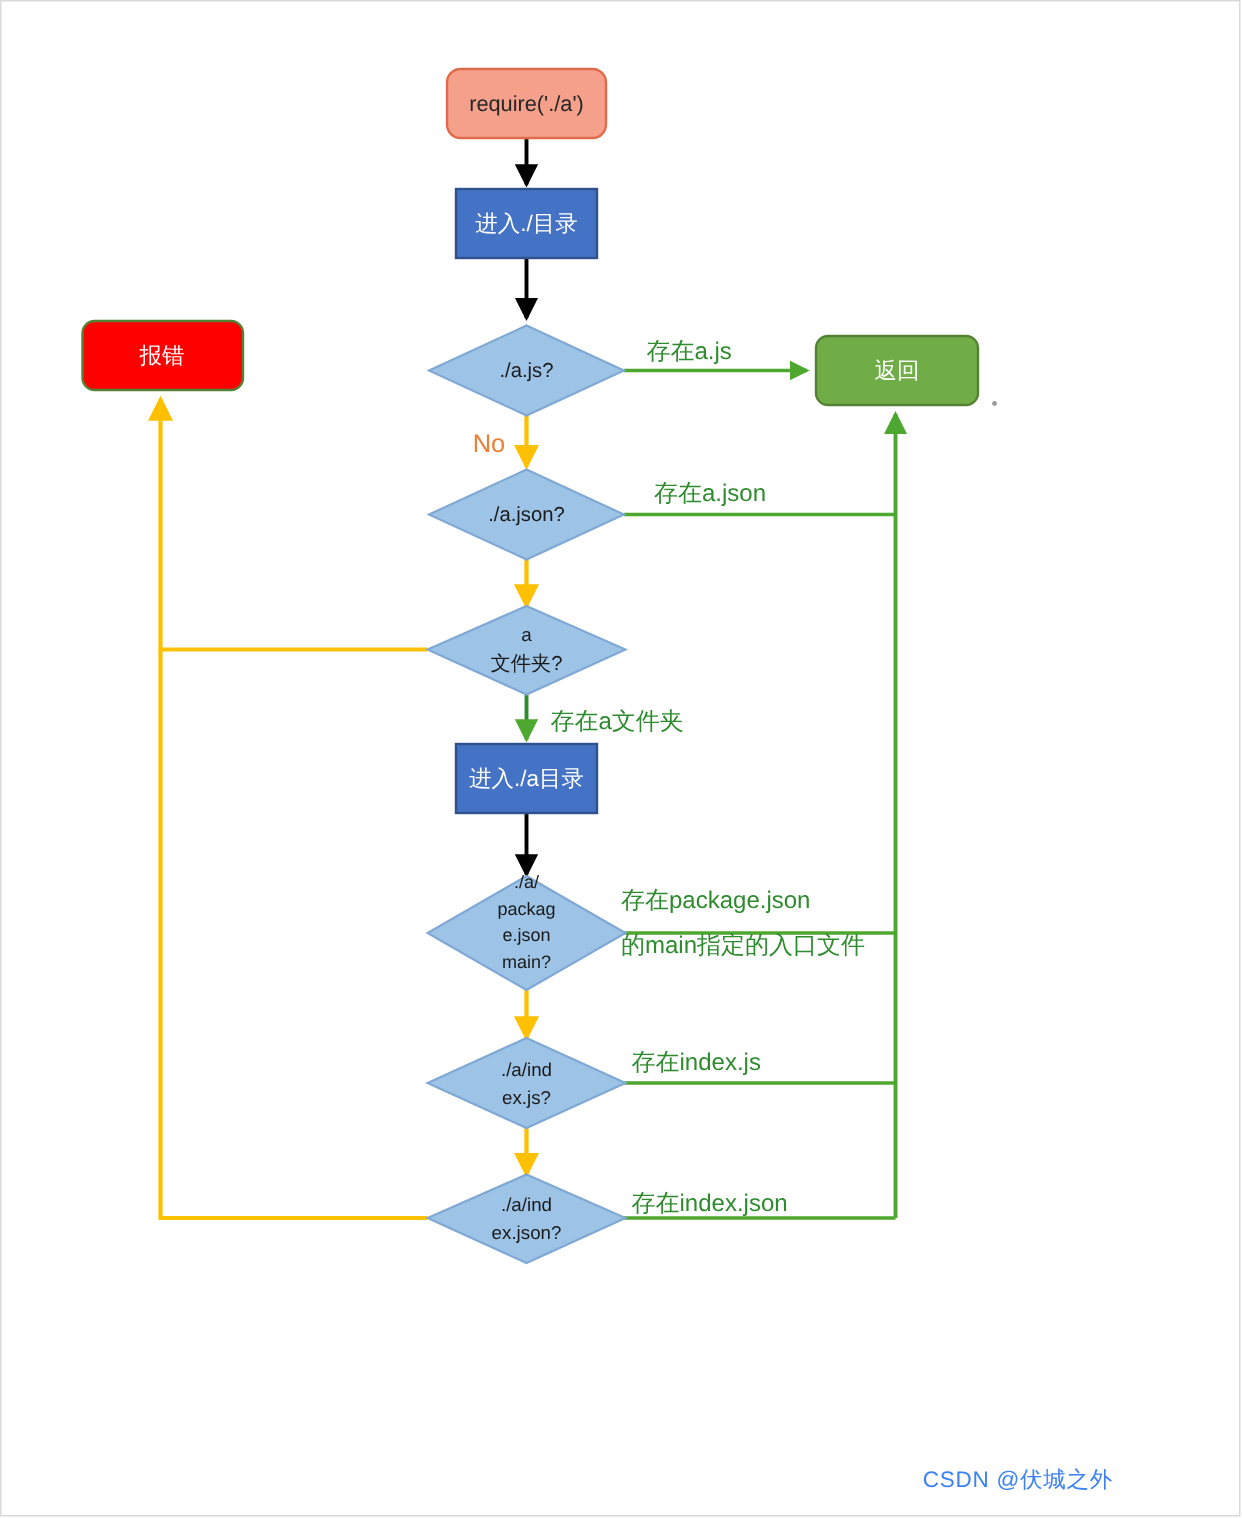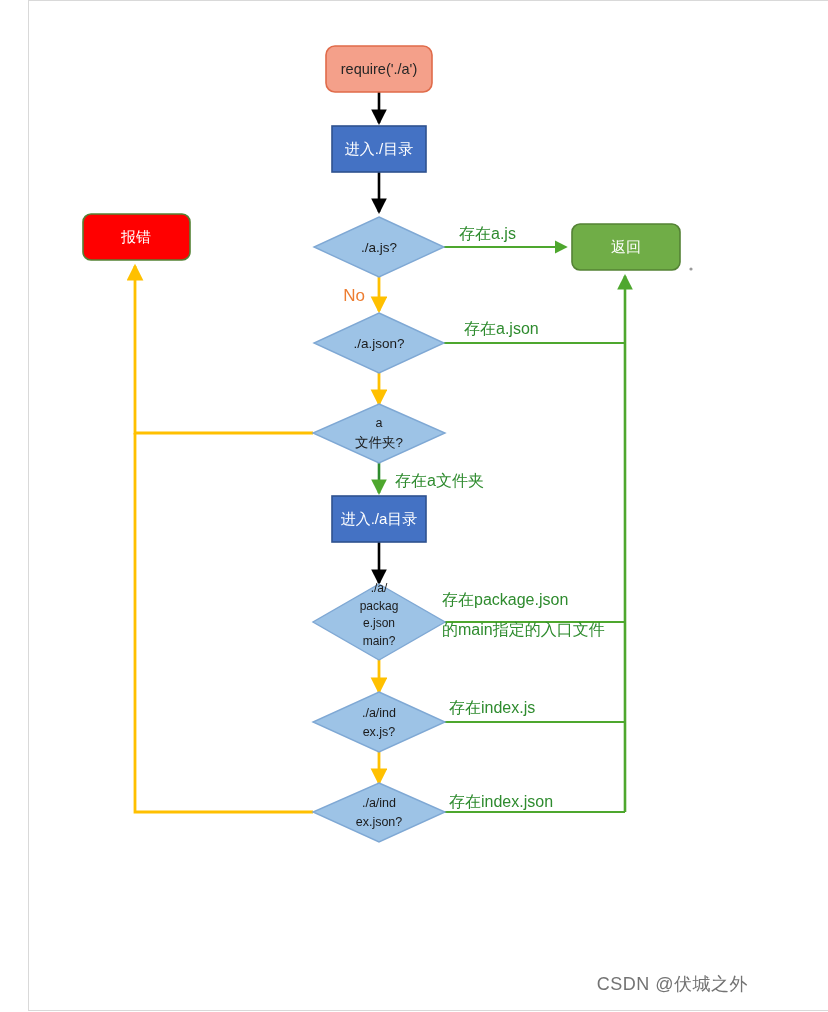--- a/index.html
+++ b/index.html
@@ -12,21 +12,20 @@
     height: 1012px;
     position: relative;
     font-family: "Liberation Sans", "DejaVu Sans", sans-serif;
     overflow: hidden;
   }
   #canvas {
     position: absolute;
     left: 0; top: 0;
     width: 756px;
     height: 1012px;
-    margin-left: 28px;
   }
   .page-border {
     position: absolute;
     left: 0; top: 0;
     width: 827px;
     height: 1011px;
     border: 1px solid #d9d9d9;
     box-sizing: border-box;
     pointer-events: none;
   }
@@ -44,24 +43,24 @@
   }
   .no-label {
     font-family: "Liberation Sans", "DejaVu Sans", sans-serif;
     fill: #ED7D31;
     font-size: 17px;
     dominant-baseline: middle;
     text-anchor: middle;
   }
   .watermark {
     position: absolute;
-    right: 36px;
+    right: 14px;
     bottom: 16px;
-    color: #737373;
-    font-size: 18px;
+    color: #3b82f6;
+    font-size: 15px;
     font-family: "Liberation Sans", "DejaVu Sans", sans-serif;
     letter-spacing: 0.5px;
     white-space: nowrap;
   }
 </style>
 </head>
 <body>
 
 <div id="canvas">
   <div class="page-border"></div>

